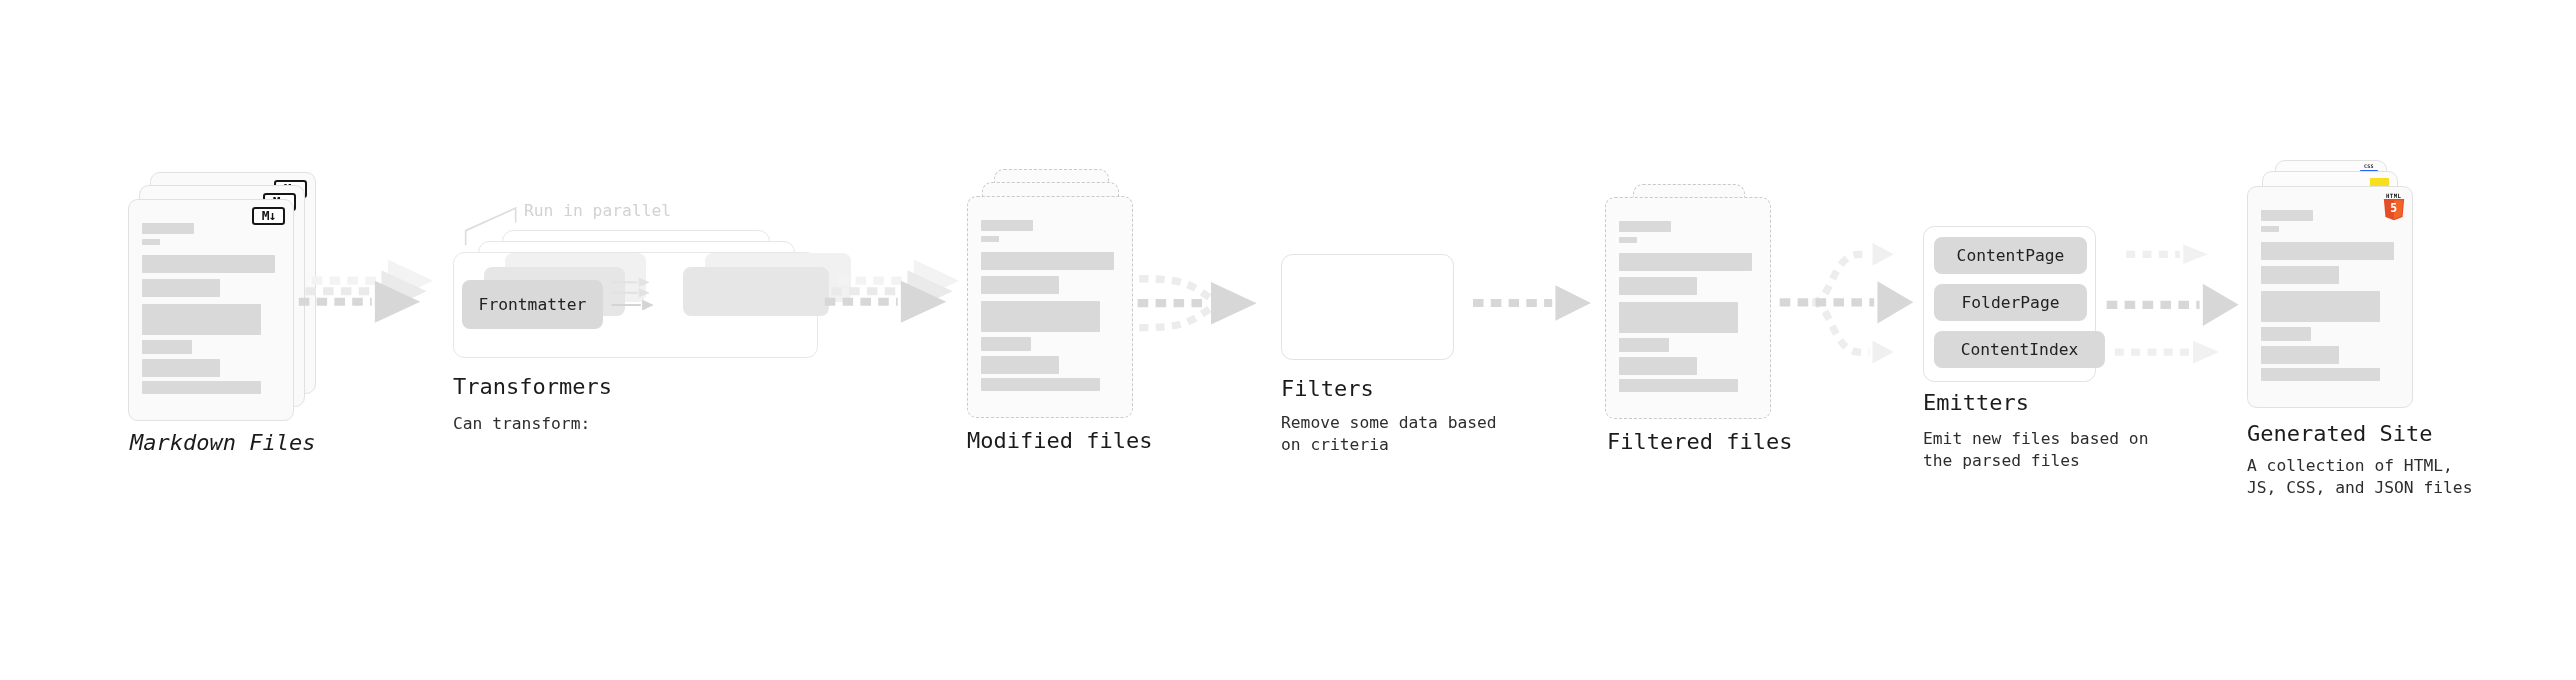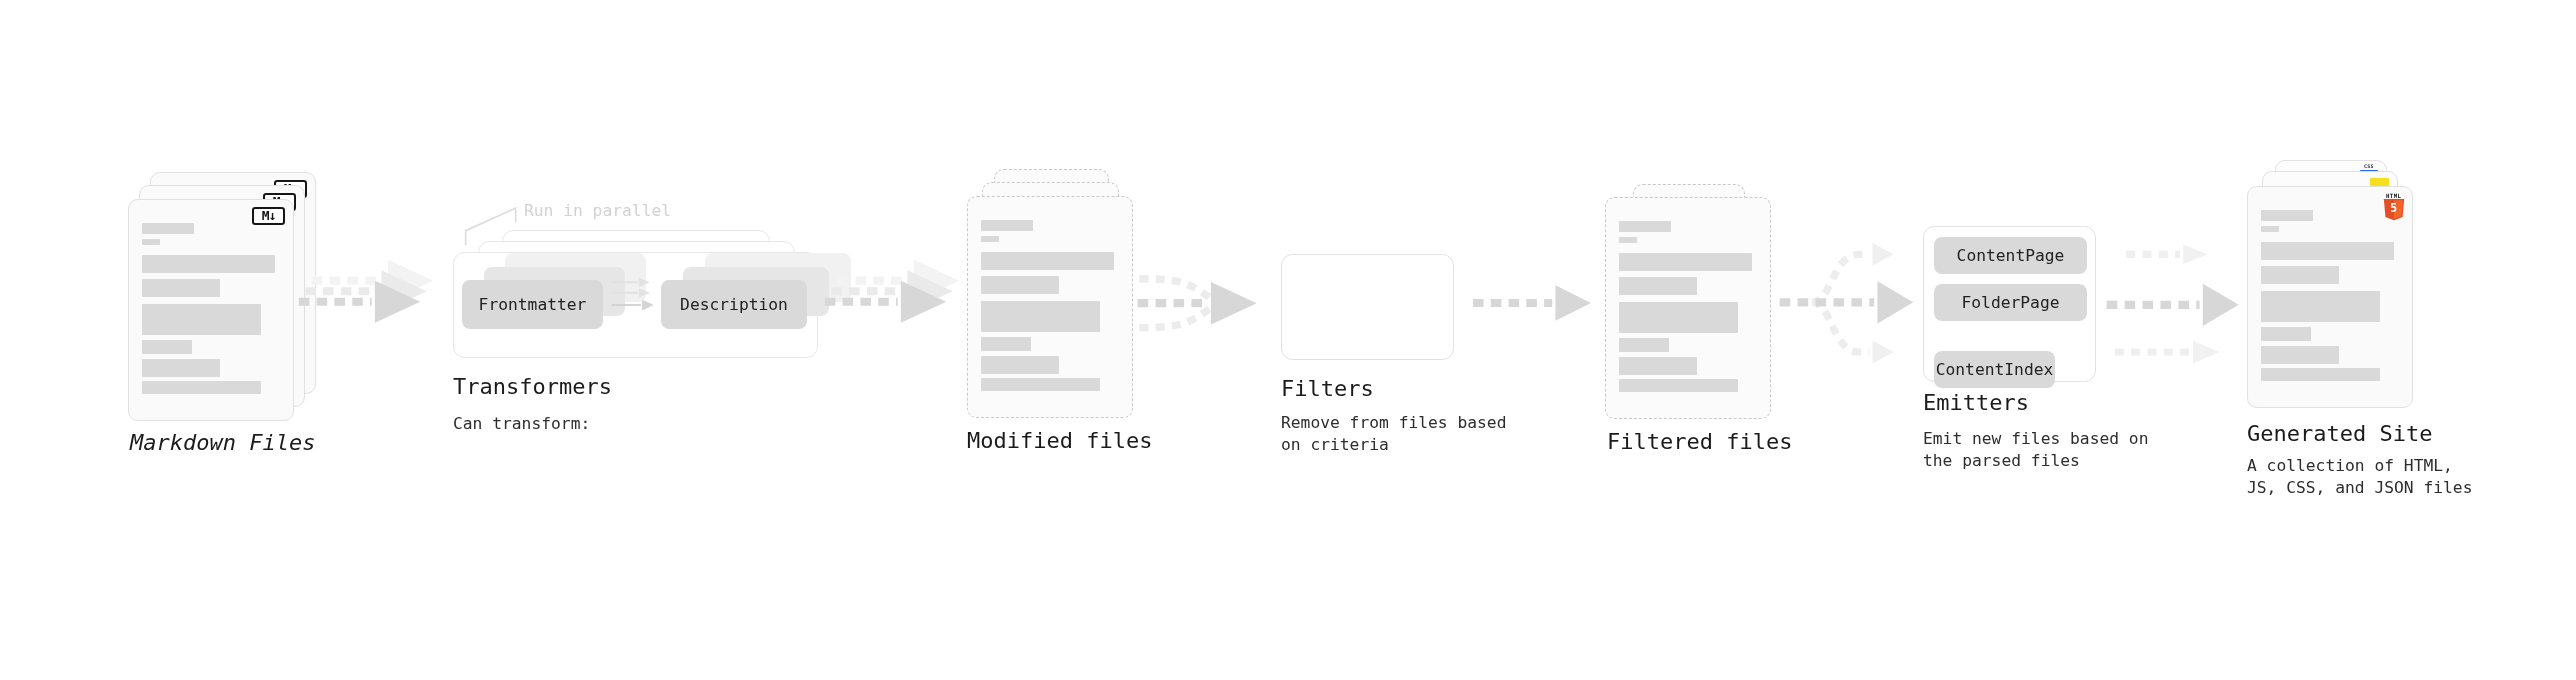--- a/index.html
+++ b/index.html
@@ -104,21 +104,20 @@
   <div class="obox" style="left:502px;top:230px;width:268px;height:106px;"></div>
   <div class="obox" style="left:478px;top:241px;width:317px;height:106px;"></div>
   <div class="obox" style="left:453px;top:252px;width:365px;height:106px;"></div>
 
   <div class="pill ghost2" style="left:505px;top:253px;width:141px;height:49px;"></div>
   <div class="pill ghost1" style="left:484px;top:267px;width:141px;height:49px;"></div>
   <div class="pill" style="left:462px;top:280px;width:141px;height:49px;">Frontmatter</div>
 
   <div class="pill ghost2" style="left:705px;top:253px;width:146px;height:49px;"></div>
   <div class="pill ghost1" style="left:683px;top:267px;width:146px;height:49px;"></div>
-  <div class="pill" style="left:661px;top:280px;width:146px;height:49px;">Description</div>
 
   <svg class="abs" style="left:610px;top:275px;" width="47" height="39" viewBox="0 0 58 48">
     <g stroke="#e2e2e2" fill="#e2e2e2">
       <line x1="2" y1="9" x2="34" y2="9" stroke-width="2.5"></line>
         <polygon points="36,4 48,9 36,14"></polygon>
       <line x1="2" y1="22" x2="34" y2="22" stroke-width="2.5"></line>
         <polygon points="36,17 48,22 36,27"></polygon>
     </g>
     <g stroke="#d4d4d4" fill="#d4d4d4">
       <line x1="2" y1="37" x2="38" y2="37" stroke-width="2.5"></line>
@@ -162,21 +161,21 @@
 
   <svg class="abs" style="left:1136px;top:268px;" width="137" height="72" viewBox="0 0 168 88">
     <path d="M4,13 C 52,13 64,17 90,36" fill="none" stroke="#ececec" stroke-width="9" stroke-dasharray="11 9"></path>
     <path d="M4,73 C 52,73 64,69 90,50" fill="none" stroke="#ececec" stroke-width="9" stroke-dasharray="11 9"></path>
     <line x1="2" y1="43" x2="88" y2="43" stroke="#d7d7d7" stroke-width="10" stroke-dasharray="13 9"></line>
     <polygon points="92,17 148,43 92,69" fill="#d7d7d7"></polygon>
   </svg>
 
   <div class="obox darker" style="left:1281px;top:254px;width:173px;height:106px;"></div>
   <div class="h-label" style="left:1281px;top:377px;">Filters</div>
-  <div class="sub" style="left:1281px;top:412px;">Remove from files based
+  <div class="sub" style="left:1281px;top:412px;">Remove some data based
 on criteria</div>
 
   <svg class="abs" style="left:1471px;top:282px;" width="122" height="42" viewBox="0 0 150 52">
     <line x1="2" y1="26" x2="100" y2="26" stroke="#d7d7d7" stroke-width="10" stroke-dasharray="13 9"></line>
     <polygon points="104,4 148,26 104,48" fill="#d7d7d7"></polygon>
   </svg>
 
   <div class="doc-strip dashed" style="left:1633px;top:184px;width:112px;"></div>
   <div class="doc-card dashed" style="left:1605px;top:197px;">
     <div class="doc-body">
@@ -197,21 +196,21 @@
     <polygon points="116,6 142,20 116,34" fill="#f0f0f0"></polygon>
     <path d="M42,79 C 66,79 66,140 100,140 L 112,140" fill="none" stroke="#ededed" stroke-width="9" stroke-dasharray="11 9"></path>
     <polygon points="116,126 142,140 116,154" fill="#f0f0f0"></polygon>
     <line x1="2" y1="79" x2="118" y2="79" stroke="#d7d7d7" stroke-width="10" stroke-dasharray="13 9"></line>
     <polygon points="122,53 166,79 122,105" fill="#d7d7d7"></polygon>
   </svg>
 
   <div class="obox darker" style="left:1923px;top:226px;width:173px;height:156px;"></div>
   <div class="pill" style="left:1934px;top:237px;width:153px;height:37px;">ContentPage</div>
   <div class="pill" style="left:1934px;top:284px;width:153px;height:37px;">FolderPage</div>
-  <div class="pill" style="left:1934px;top:331px;width:121px;height:37px;margin-top:20px;">ContentIndex</div>
+  <div class="pill" style="left:1934px;top:331px;width:171px;height:37px;">ContentIndex</div>
   <div class="h-label" style="left:1923px;top:391px;">Emitters</div>
   <div class="sub" style="left:1923px;top:428px;">Emit new files based on
 the parsed files</div>
 
   <svg class="abs" style="left:2105px;top:238px;" width="137" height="132" viewBox="0 0 168 162">
     <line x1="26" y1="20" x2="92" y2="20" stroke="#efefef" stroke-width="9" stroke-dasharray="11 9"></line>
     <polygon points="96,8 126,20 96,32" fill="#f1f1f1"></polygon>
     <line x1="2" y1="82" x2="116" y2="82" stroke="#d7d7d7" stroke-width="10" stroke-dasharray="13 9"></line>
     <polygon points="120,56 164,82 120,108" fill="#d7d7d7"></polygon>
     <line x1="12" y1="140" x2="104" y2="140" stroke="#efefef" stroke-width="9" stroke-dasharray="11 9"></line>

